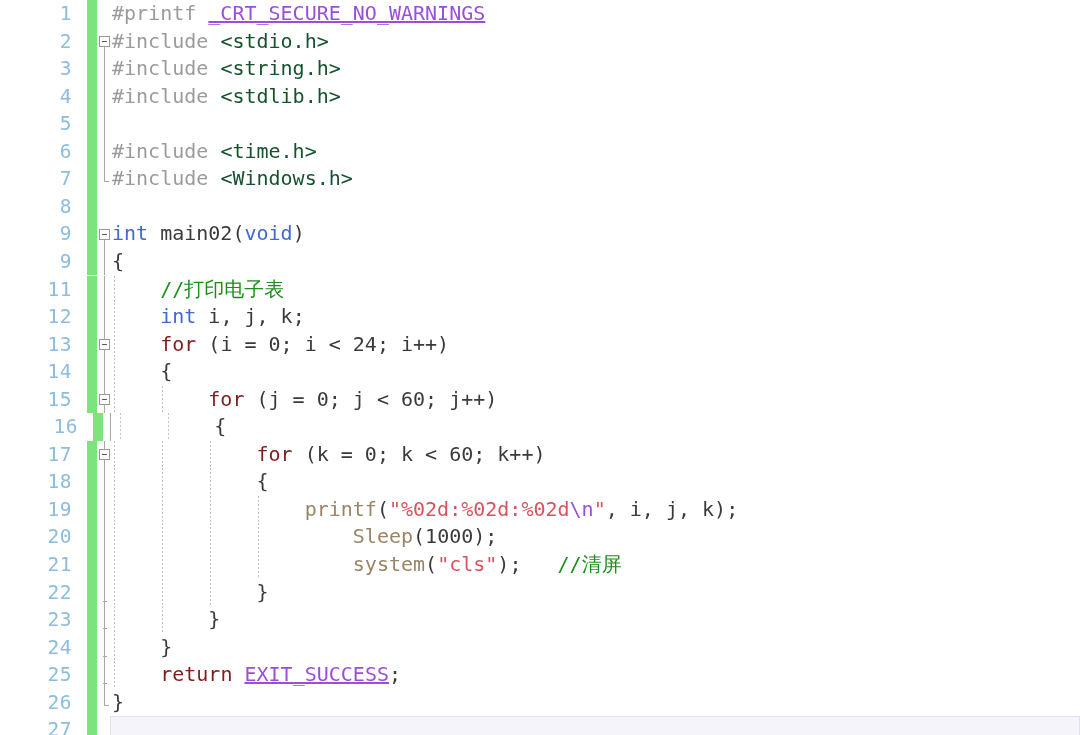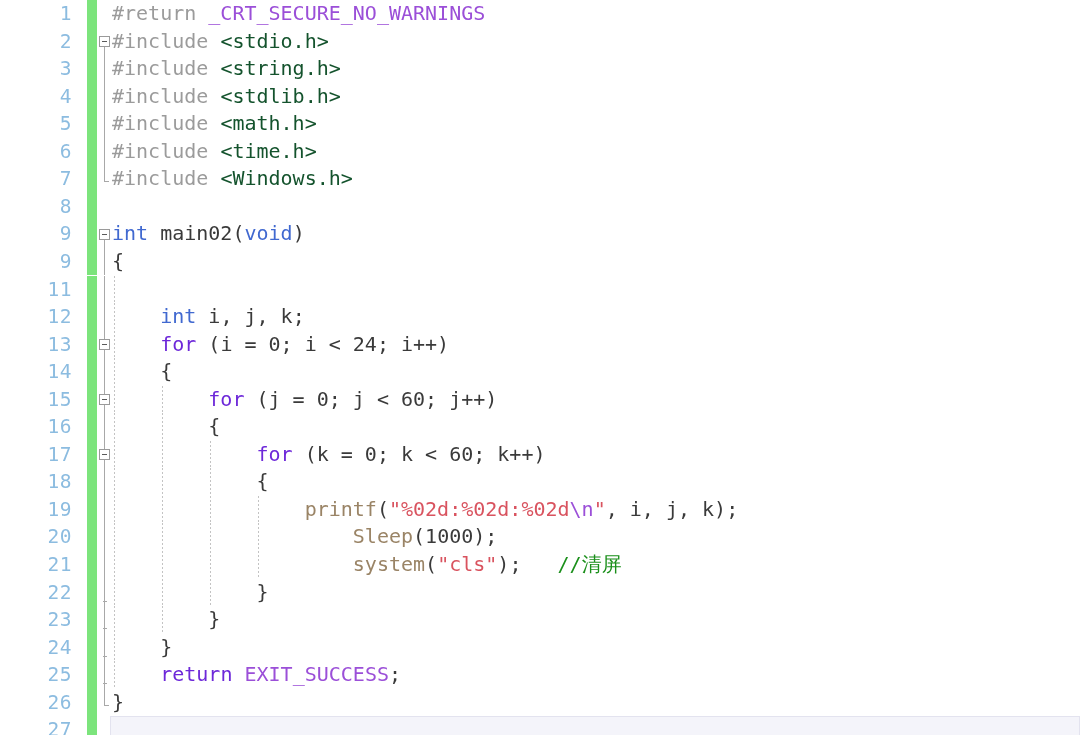--- a/index.html
+++ b/index.html
@@ -142,24 +142,24 @@
     top: 0;
     font-size: 20px;
     font-family: "DejaVu Sans Mono", "Liberation Mono", monospace;
     letter-spacing: 0px;
     white-space: pre;
   }
 
   
   .t-plain   { color: #3a3a3a; }
   .t-pre     { color: #9b9b9b; }   
-  .t-macro   { color: #9b4fd8; }   
+  .t-macro   { color: #9b4fd8; text-decoration: underline; }   
   .t-header  { color: #14532d; }   
   .t-kw      { color: #4169d0; }   
-  .t-ctrl    { color: #6d28d9; }   
+  .t-ctrl    { color: #7f1d1d; }   
   .t-comment { color: #1a8f1a; }   
   .t-string  { color: #d9535f; }   
   .t-escape  { color: #9b4fd8; }   
   .t-fn      { color: #9a8466; }
 
   
   .current-line {
     position: absolute;
     left: 110px;
     top: 0;
@@ -168,36 +168,36 @@
     box-sizing: border-box;
     border: 1px solid #e3e3ef;
     background: #f4f4fa;
   }
 </style>
 </head>
 <body>
 
 <div class="editor">
   <div class="rows" id="rows">
-      <div class="row" style="top: 0px; position: absolute; left: 0px; width: 1080px;"><div class="lineno">1</div><div class="changebar"></div><div class="fold"></div><div class="code"><span class="t-pre">#return </span><span class="t-macro">_CRT_SECURE_NO_WARNINGS</span></div></div>
+      <div class="row" style="top: 0px; position: absolute; left: 0px; width: 1080px;"><div class="lineno">1</div><div class="changebar"></div><div class="fold"></div><div class="code"><span class="t-pre">#printf </span><span class="t-macro">_CRT_SECURE_NO_WARNINGS</span></div></div>
       <div class="row" style="top: 27.55px; position: absolute; left: 0px; width: 1080px;"><div class="lineno">2</div><div class="changebar"></div><div class="fold"><div class="fold-line from-mid"></div><div class="fold-box"></div></div><div class="code"><span class="t-pre">#include </span><span class="t-header">&lt;stdio.h&gt;</span></div></div>
       <div class="row" style="top: 55.1px; position: absolute; left: 0px; width: 1080px;"><div class="lineno">3</div><div class="changebar"></div><div class="fold"><div class="fold-line"></div></div><div class="code"><span class="t-pre">#include </span><span class="t-header">&lt;string.h&gt;</span></div></div>
       <div class="row" style="top: 82.65px; position: absolute; left: 0px; width: 1080px;"><div class="lineno">4</div><div class="changebar"></div><div class="fold"><div class="fold-line"></div></div><div class="code"><span class="t-pre">#include </span><span class="t-header">&lt;stdlib.h&gt;</span></div></div>
-      <div class="row" style="top: 110.2px; position: absolute; left: 0px; width: 1080px;"><div class="lineno">5</div><div class="changebar"></div><div class="fold"><div class="fold-line"></div></div><div class="code"><span class="t-pre">#include </span><span class="t-header">&lt;math.h&gt;</span></div></div>
+      <div class="row" style="top: 110.2px; position: absolute; left: 0px; width: 1080px;"><div class="lineno">5</div><div class="changebar"></div><div class="fold"><div class="fold-line"></div></div></div>
       <div class="row" style="top: 137.75px; position: absolute; left: 0px; width: 1080px;"><div class="lineno">6</div><div class="changebar"></div><div class="fold"><div class="fold-line"></div></div><div class="code"><span class="t-pre">#include </span><span class="t-header">&lt;time.h&gt;</span></div></div>
       <div class="row" style="top: 165.3px; position: absolute; left: 0px; width: 1080px;"><div class="lineno">7</div><div class="changebar"></div><div class="fold"><div class="fold-end"></div></div><div class="code"><span class="t-pre">#include </span><span class="t-header">&lt;Windows.h&gt;</span></div></div>
       <div class="row" style="top: 192.85px; position: absolute; left: 0px; width: 1080px;"><div class="lineno">8</div><div class="changebar"></div><div class="fold"></div><div class="code"></div></div>
       <div class="row" style="top: 220.4px; position: absolute; left: 0px; width: 1080px;"><div class="lineno">9</div><div class="changebar"></div><div class="fold"><div class="fold-line from-mid"></div><div class="fold-box"></div></div><div class="code"><span class="t-kw">int</span><span class="t-plain"> main02(</span><span class="t-kw">void</span><span class="t-plain">)</span></div></div>
       <div class="row" style="top: 247.95px; position: absolute; left: 0px; width: 1080px;"><div class="lineno">9</div><div class="changebar"></div><div class="fold"><div class="fold-line"></div></div><div class="code"><span class="t-plain">{</span></div></div>
-      <div class="row" style="top: 275.5px; position: absolute; left: 0px; width: 1080px;"><div class="lineno">11</div><div class="changebar"></div><div class="fold"><div class="fold-line"></div></div><div class="guide" style="left: 114px;"></div></div>
+      <div class="row" style="top: 275.5px; position: absolute; left: 0px; width: 1080px;"><div class="lineno">11</div><div class="changebar"></div><div class="fold"><div class="fold-line"></div></div><div class="guide" style="left: 114px;"></div><div class="code"><span class="t-plain">    </span><span class="t-comment">//打印电子表</span></div></div>
       <div class="row" style="top: 303.05px; position: absolute; left: 0px; width: 858px; padding-left: 44px;"><div class="lineno">12</div><div class="changebar"></div><div class="fold"><div class="fold-line"></div></div><div class="guide" style="left: 114px;"></div><div class="code"><span class="t-plain">    </span><span class="t-kw">int</span><span class="t-plain"> i, j, k;</span></div></div>
       <div class="row" style="top: 330.6px; position: absolute; left: 0px; width: 1080px;"><div class="lineno">13</div><div class="changebar"></div><div class="fold"><div class="fold-line"></div></div><div class="fold-box" style="position: absolute; left: 99px; top: 8.5px;"></div><div class="guide" style="left: 114px;"></div><div class="code"><span class="t-plain">    </span><span class="t-ctrl">for</span><span class="t-plain"> (i = 0; i &lt; 24; i++)</span></div></div>
       <div class="row" style="top: 358.15px; position: absolute; left: 0px; width: 968px;"><div class="lineno">14</div><div class="changebar"></div><div class="fold"><div class="fold-line"></div></div><div class="guide" style="left: 114px;"></div><div class="code"><span class="t-plain">    {</span></div></div>
       <div class="row" style="top: 385.7px; position: absolute; left: 0px; width: 1080px;"><div class="lineno">15</div><div class="changebar"></div><div class="fold"><div class="fold-line"></div></div><div class="fold-box" style="position: absolute; left: 99px; top: 8.5px;"></div><div class="guide" style="left: 114px;"></div><div class="guide" style="left: 162.12px;"></div><div class="code"><span class="t-plain">        </span><span class="t-ctrl">for</span><span class="t-plain"> (j = 0; j &lt; 60; j++)</span></div></div>
-      <div class="row" style="top: 413.25px; position: absolute; left: 0px; width: 1056px;"><div class="lineno">16</div><div class="changebar"></div><div class="fold"><div class="fold-line"></div></div><div class="guide" style="left: 114px;"></div><div class="guide" style="left: 162.12px;"></div><div class="code"><span class="t-plain">        {</span></div></div>
+      <div class="row" style="top: 413.25px; position: absolute; left: 6px; width: 1056px;"><div class="lineno">16</div><div class="changebar"></div><div class="fold"><div class="fold-line"></div></div><div class="guide" style="left: 114px;"></div><div class="guide" style="left: 162.12px;"></div><div class="code"><span class="t-plain">        {</span></div></div>
       <div class="row" style="top: 440.8px; position: absolute; left: 0px; width: 1080px;"><div class="lineno">17</div><div class="changebar"></div><div class="fold"><div class="fold-line"></div></div><div class="fold-box" style="position: absolute; left: 99px; top: 8.5px;"></div><div class="guide" style="left: 114px;"></div><div class="guide" style="left: 162.12px;"></div><div class="guide" style="left: 210.24px;"></div><div class="code"><span class="t-plain">            </span><span class="t-ctrl">for</span><span class="t-plain"> (k = 0; k &lt; 60; k++)</span></div></div>
       <div class="row" style="top: 468.35px; position: absolute; left: 0px; width: 1080px;"><div class="lineno">18</div><div class="changebar"></div><div class="fold"><div class="fold-line"></div></div><div class="guide" style="left: 114px;"></div><div class="guide" style="left: 162.12px;"></div><div class="guide" style="left: 210.24px;"></div><div class="code"><span class="t-plain">            {</span></div></div>
       <div class="row" style="top: 495.9px; position: absolute; left: 0px; width: 1080px;"><div class="lineno">19</div><div class="changebar"></div><div class="fold"><div class="fold-line"></div></div><div class="guide" style="left: 114px;"></div><div class="guide" style="left: 162.12px;"></div><div class="guide" style="left: 210.24px;"></div><div class="guide" style="left: 258.36px;"></div><div class="code"><span class="t-plain">                </span><span class="t-fn">printf</span><span class="t-plain">(</span><span class="t-string">"%02d:%02d:%02d</span><span class="t-escape">\n</span><span class="t-string">"</span><span class="t-plain">, i, j, k);</span></div></div>
       <div class="row" style="top: 523.45px; position: absolute; left: 0px; width: 1080px;"><div class="lineno">20</div><div class="changebar"></div><div class="fold"><div class="fold-line"></div></div><div class="guide" style="left: 114px;"></div><div class="guide" style="left: 162.12px;"></div><div class="guide" style="left: 210.24px;"></div><div class="guide" style="left: 258.36px;"></div><div class="code"><span class="t-plain">                    </span><span class="t-fn">Sleep</span><span class="t-plain">(1000);</span></div></div>
       <div class="row" style="top: 551px; position: absolute; left: 0px; width: 1080px;"><div class="lineno">21</div><div class="changebar"></div><div class="fold"><div class="fold-line"></div></div><div class="guide" style="left: 114px;"></div><div class="guide" style="left: 162.12px;"></div><div class="guide" style="left: 210.24px;"></div><div class="guide" style="left: 258.36px;"></div><div class="code"><span class="t-plain">                    </span><span class="t-fn">system</span><span class="t-plain">(</span><span class="t-string">"cls"</span><span class="t-plain">); </span><span class="t-comment">  //清屏</span></div></div>
       <div class="row" style="top: 578.55px; position: absolute; left: 0px; width: 1080px;"><div class="lineno">22</div><div class="changebar"></div><div class="fold"><div class="fold-line"></div></div><div class="fold-tick" style="left: 103px; top: 22px;"></div><div class="guide" style="left: 114px;"></div><div class="guide" style="left: 162.12px;"></div><div class="guide" style="left: 210.24px;"></div><div class="code"><span class="t-plain">            }</span></div></div>
       <div class="row" style="top: 606.1px; position: absolute; left: 0px; width: 1080px;"><div class="lineno">23</div><div class="changebar"></div><div class="fold"><div class="fold-line"></div></div><div class="fold-tick" style="left: 103px; top: 22px;"></div><div class="guide" style="left: 114px;"></div><div class="guide" style="left: 162.12px;"></div><div class="code"><span class="t-plain">        }</span></div></div>
       <div class="row" style="top: 633.65px; position: absolute; left: 0px; width: 1080px;"><div class="lineno">24</div><div class="changebar"></div><div class="fold"><div class="fold-line"></div></div><div class="fold-tick" style="left: 103px; top: 22px;"></div><div class="guide" style="left: 114px;"></div><div class="code"><span class="t-plain">    }</span></div></div>
       <div class="row" style="top: 661.2px; position: absolute; left: 0px; width: 1080px;"><div class="lineno">25</div><div class="changebar"></div><div class="fold"><div class="fold-line"></div></div><div class="fold-tick" style="left: 103px; top: 22px;"></div><div class="guide" style="left: 114px;"></div><div class="code"><span class="t-plain">    </span><span class="t-ctrl">return</span><span class="t-plain"> </span><span class="t-macro">EXIT_SUCCESS</span><span class="t-plain">;</span></div></div>
       <div class="row" style="top: 688.75px; position: absolute; left: 0px; width: 880px;"><div class="lineno">26</div><div class="changebar"></div><div class="fold"><div class="fold-end"></div></div><div class="code"><span class="t-plain">}</span></div></div>

